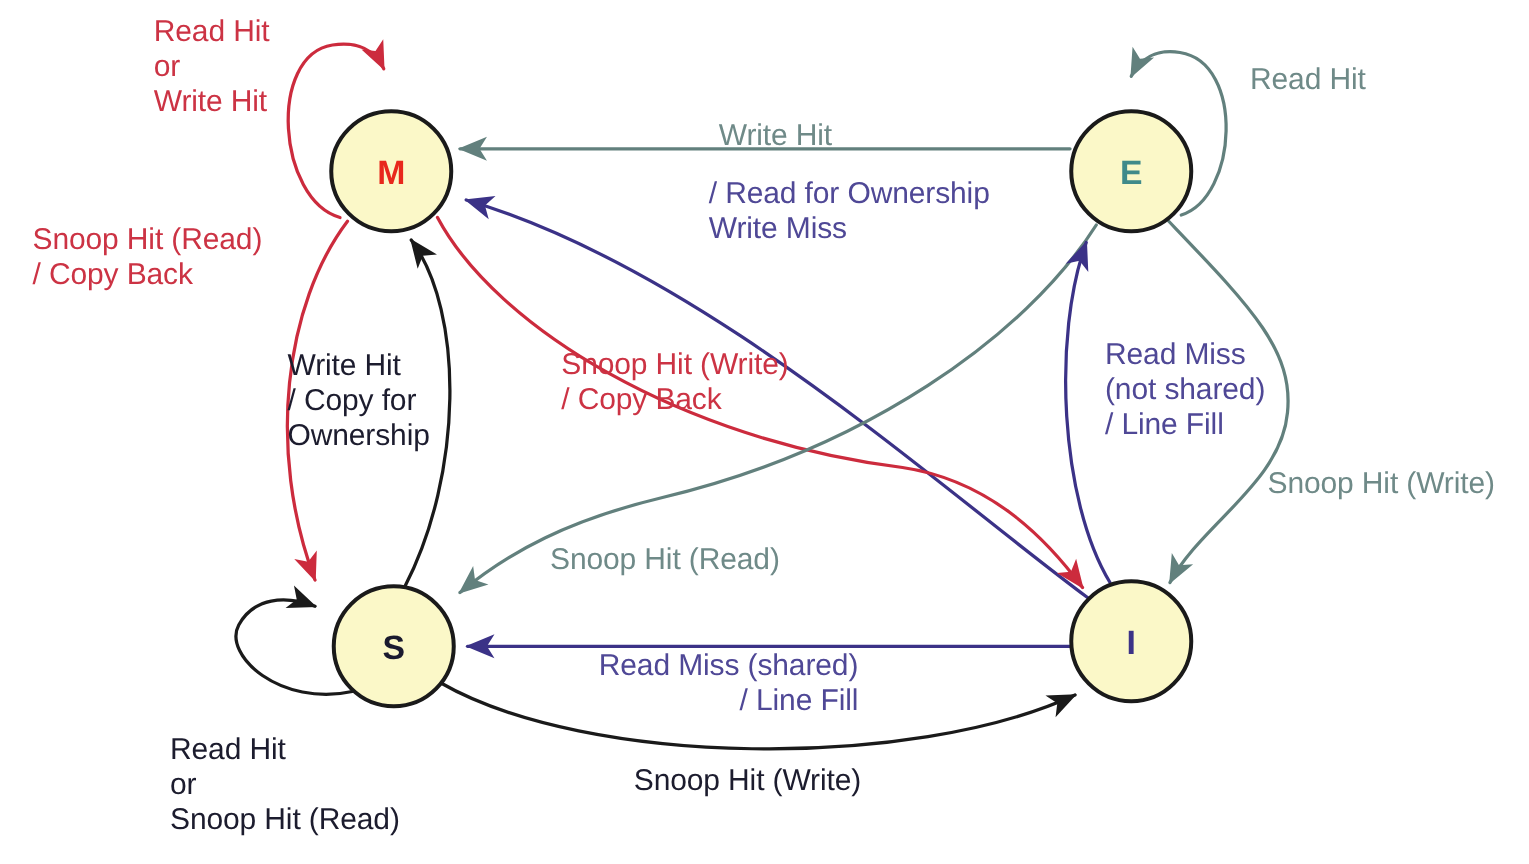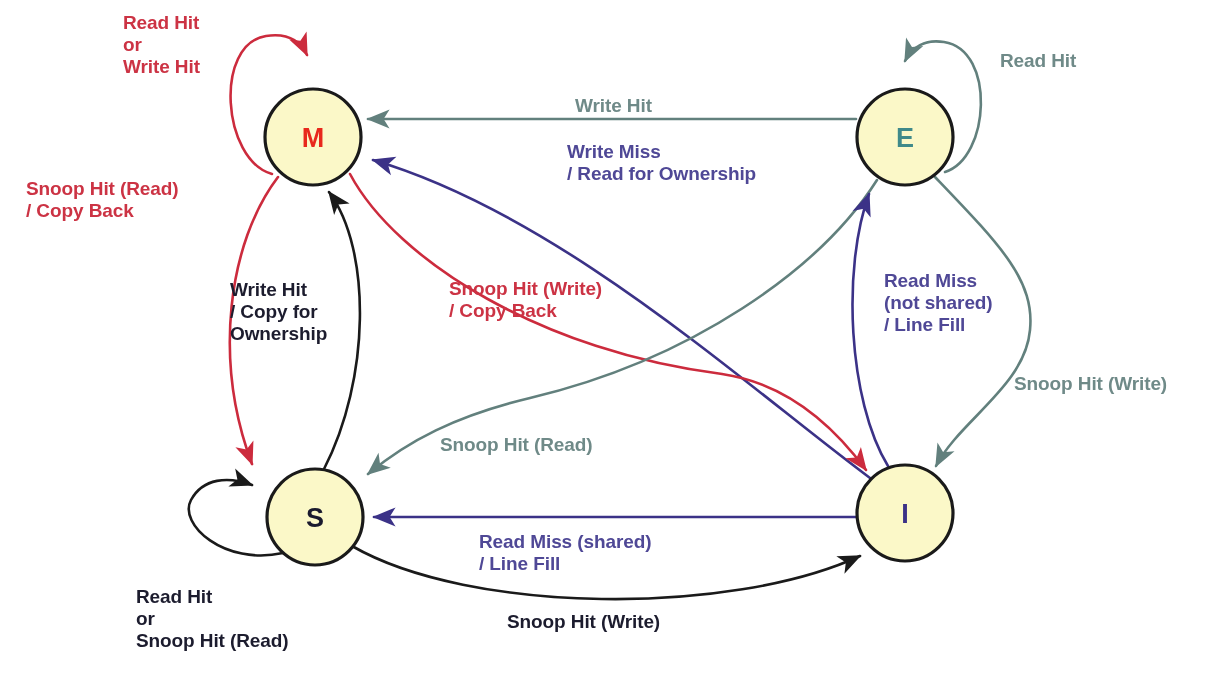--- a/index.html
+++ b/index.html
@@ -35,22 +35,22 @@
     dominant-baseline: central;
   }
   .edge {
     fill: none;
     stroke-width: 2.6;
     stroke-linecap: round;
   }
   .lbl {
     position: absolute;
     font-family: "Liberation Sans", sans-serif;
-    font-size: 19px;
-    font-weight: bold;
+    font-size: 24px;
+    font-weight: normal;
     line-height: 1.16;
     letter-spacing: -0.1px;
   }
 </style>
 </head>
 <body>
 
 <div id="diagram-root">
 
   <svg class="canvas" viewBox="0 0 1223 691">
@@ -130,22 +130,22 @@
     <div>Read Hit</div>
     <div>or</div>
     <div>Snoop Hit (Read)</div>
   </div>
 
   <div class="lbl" style="left:575px; top:95px; color:#6f8a88;">
     <div>Write Hit</div>
   </div>
 
   <div class="lbl" style="left:567px; top:141px; color:#4f4896;">
+    <div>/ Read for Ownership</div>
     <div>Write Miss</div>
-    <div>/ Read for Ownership</div>
   </div>
 
   <div class="lbl" style="left:26px; top:178px; color:#cc3344;">
     <div>Snoop Hit (Read)</div>
     <div>/ Copy Back</div>
   </div>
 
   <div class="lbl" style="left:230px; top:279px; color:#1c1c2e;">
     <div>Write Hit</div>
     <div>/ Copy for</div>
@@ -164,21 +164,21 @@
   <div class="lbl" style="left:864px; top:270px; color:#4f4896;margin-left:20px;">
     <div>Read Miss</div>
     <div>(not shared)</div>
     <div>/ Line Fill</div>
   </div>
 
   <div class="lbl" style="left:1014px; top:373px; color:#6f8a88;">
     <div>Snoop Hit (Write)</div>
   </div>
 
-  <div class="lbl" style="left:479px; top:531px; color:#4f4896;">
+  <div class="lbl" style="left:479px; top:519px; color:#4f4896;text-align:right;">
     <div>Read Miss (shared)</div>
     <div>/ Line Fill</div>
   </div>
 
   <div class="lbl" style="left:507px; top:611px; color:#1c1c2e;">
     <div>Snoop Hit (Write)</div>
   </div>
 
 </div>
 

